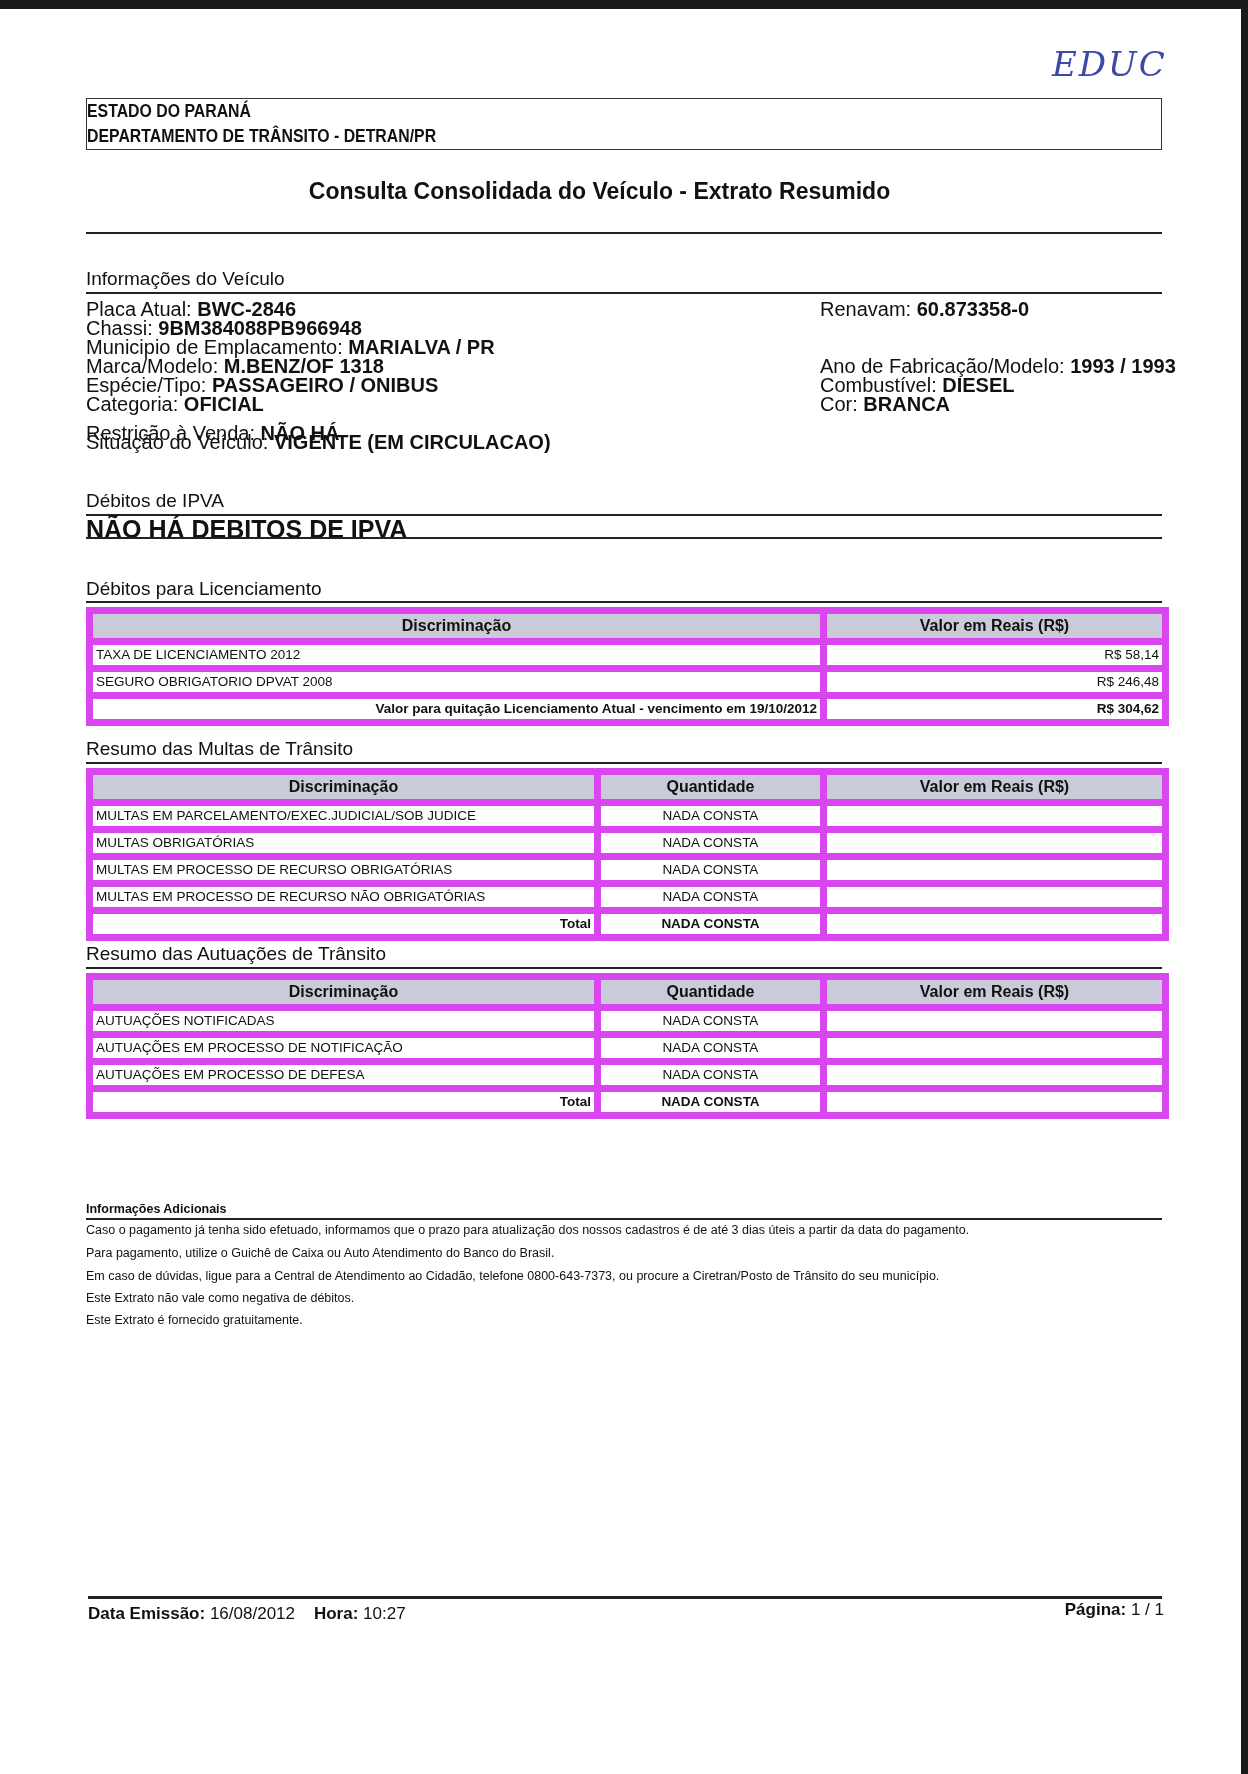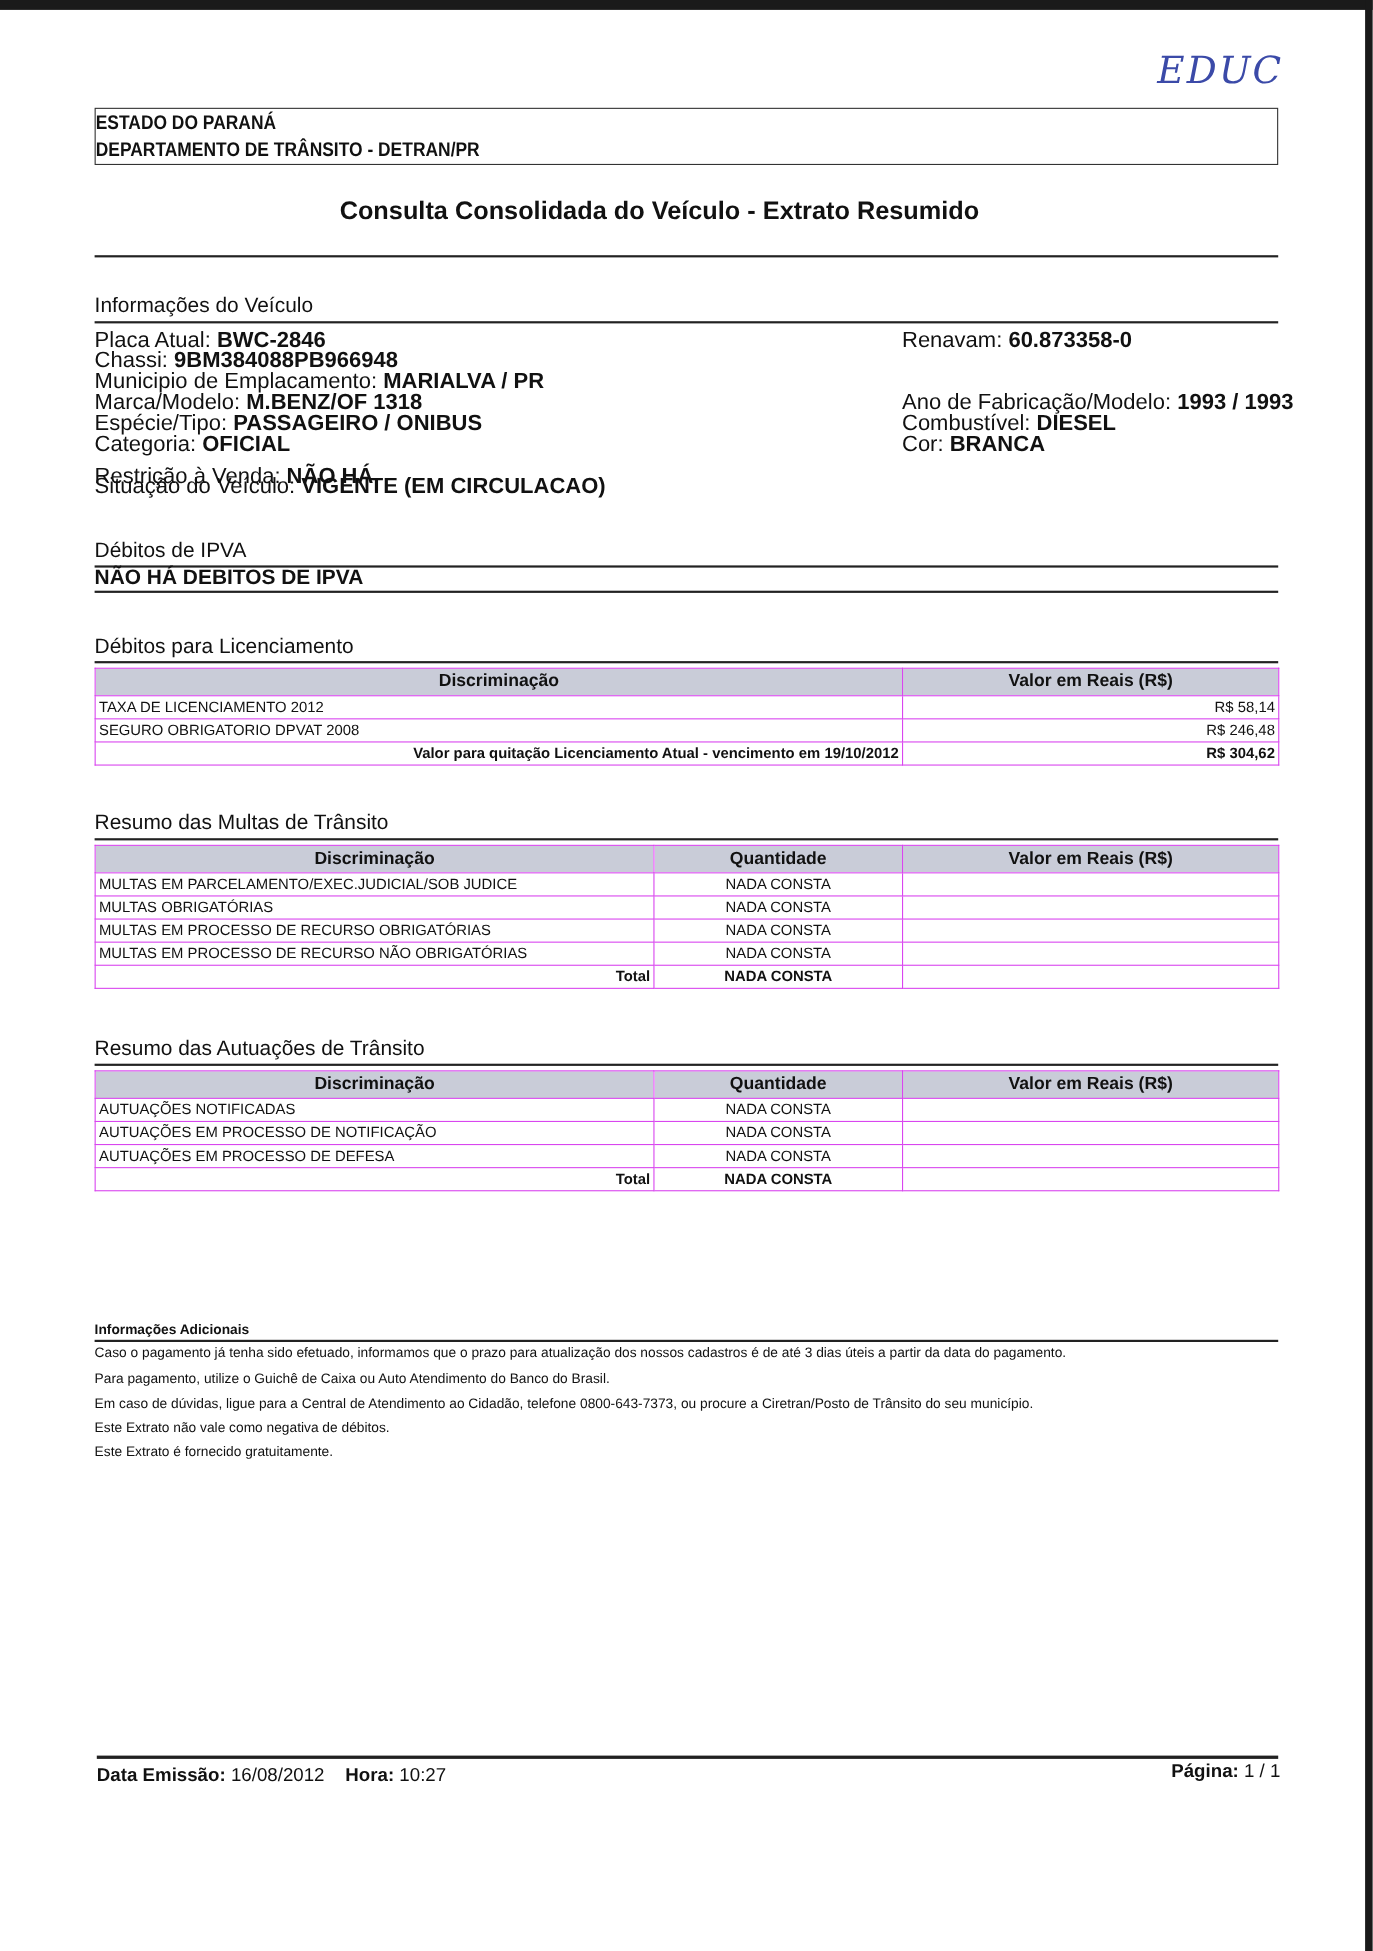--- a/index.html
+++ b/index.html
@@ -25,27 +25,27 @@
   .header-box .l1 { top: 2px; }
   .header-box .l2 { top: 27px; }
   .page-title {
     position: absolute; left: 0; width: 1199px; top: 178px; text-align: center;
     font-weight: bold; font-size: 23px;
   }
   .rule { position: absolute; left: 86px; width: 1076px; background: #222; }
   .section-title { position: absolute; left: 86px; font-weight: normal; font-size: 19px; }
   .info-line { position: absolute; font-size: 20px; white-space: nowrap; }
   .info-line b { font-weight: bold; }
-  .ipva-status { position: absolute; left: 86px; top: 515px; font-weight: bold; font-size: 19px; }
+  .ipva-status { position: absolute; left: 86px; top: 515px; font-weight: bold; font-size: 25px; }
   table.grid {
     position: absolute; left: 86px; width: 1076px; border-collapse: collapse;
     font-size: 13.5px; table-layout: fixed;
   }
   table.grid td, table.grid th {
-    border: 1px solid #d946ef; height: 20px; padding: 0 3px; line-height: 20px;
+    border: 7px solid #d946ef; height: 20px; padding: 0 3px; line-height: 20px;
     white-space: nowrap; overflow: hidden;
   }
   table.grid th {
     background: #c9ccd8; font-weight: bold; font-size: 16px; height: 24px; text-align: center;
   }
   .r { text-align: right; }
   .c { text-align: center; }
   .bold { font-weight: bold; }
   .addl-title { position: absolute; left: 86px; top: 1202px; font-weight: bold; font-size: 12.5px; }
   .addl-line { position: absolute; left: 86px; font-size: 12.5px; white-space: nowrap; }

